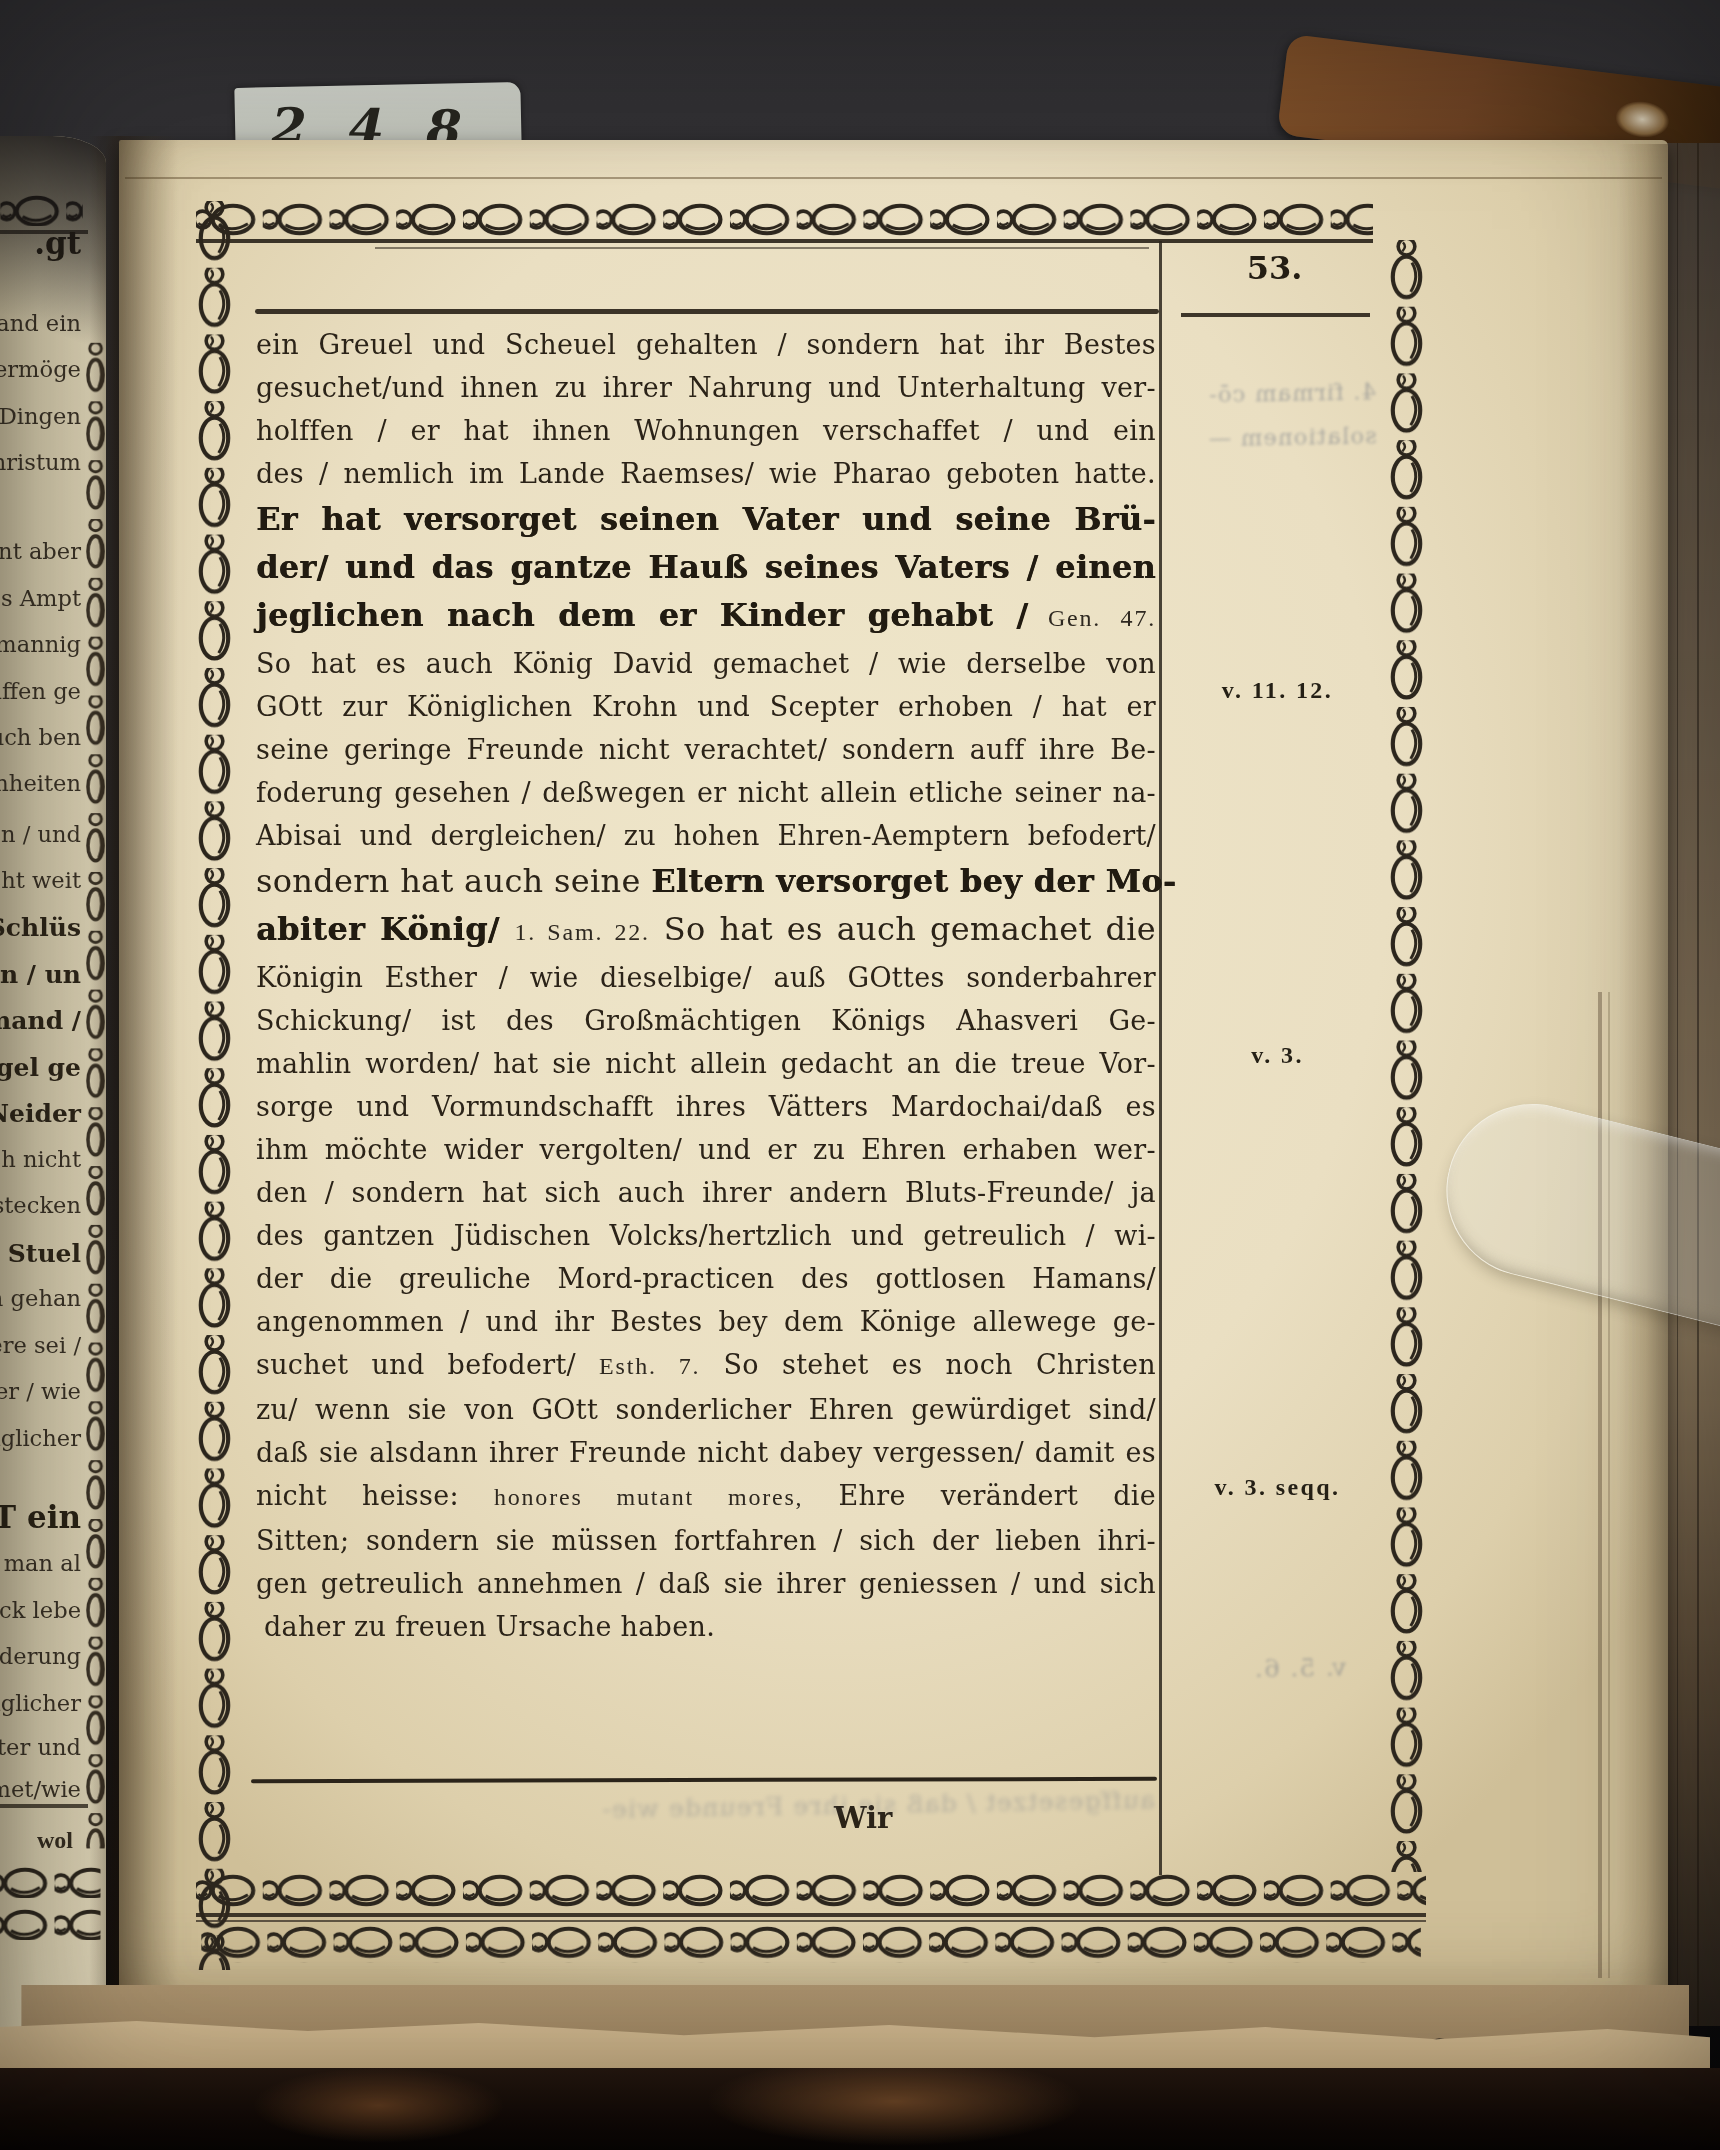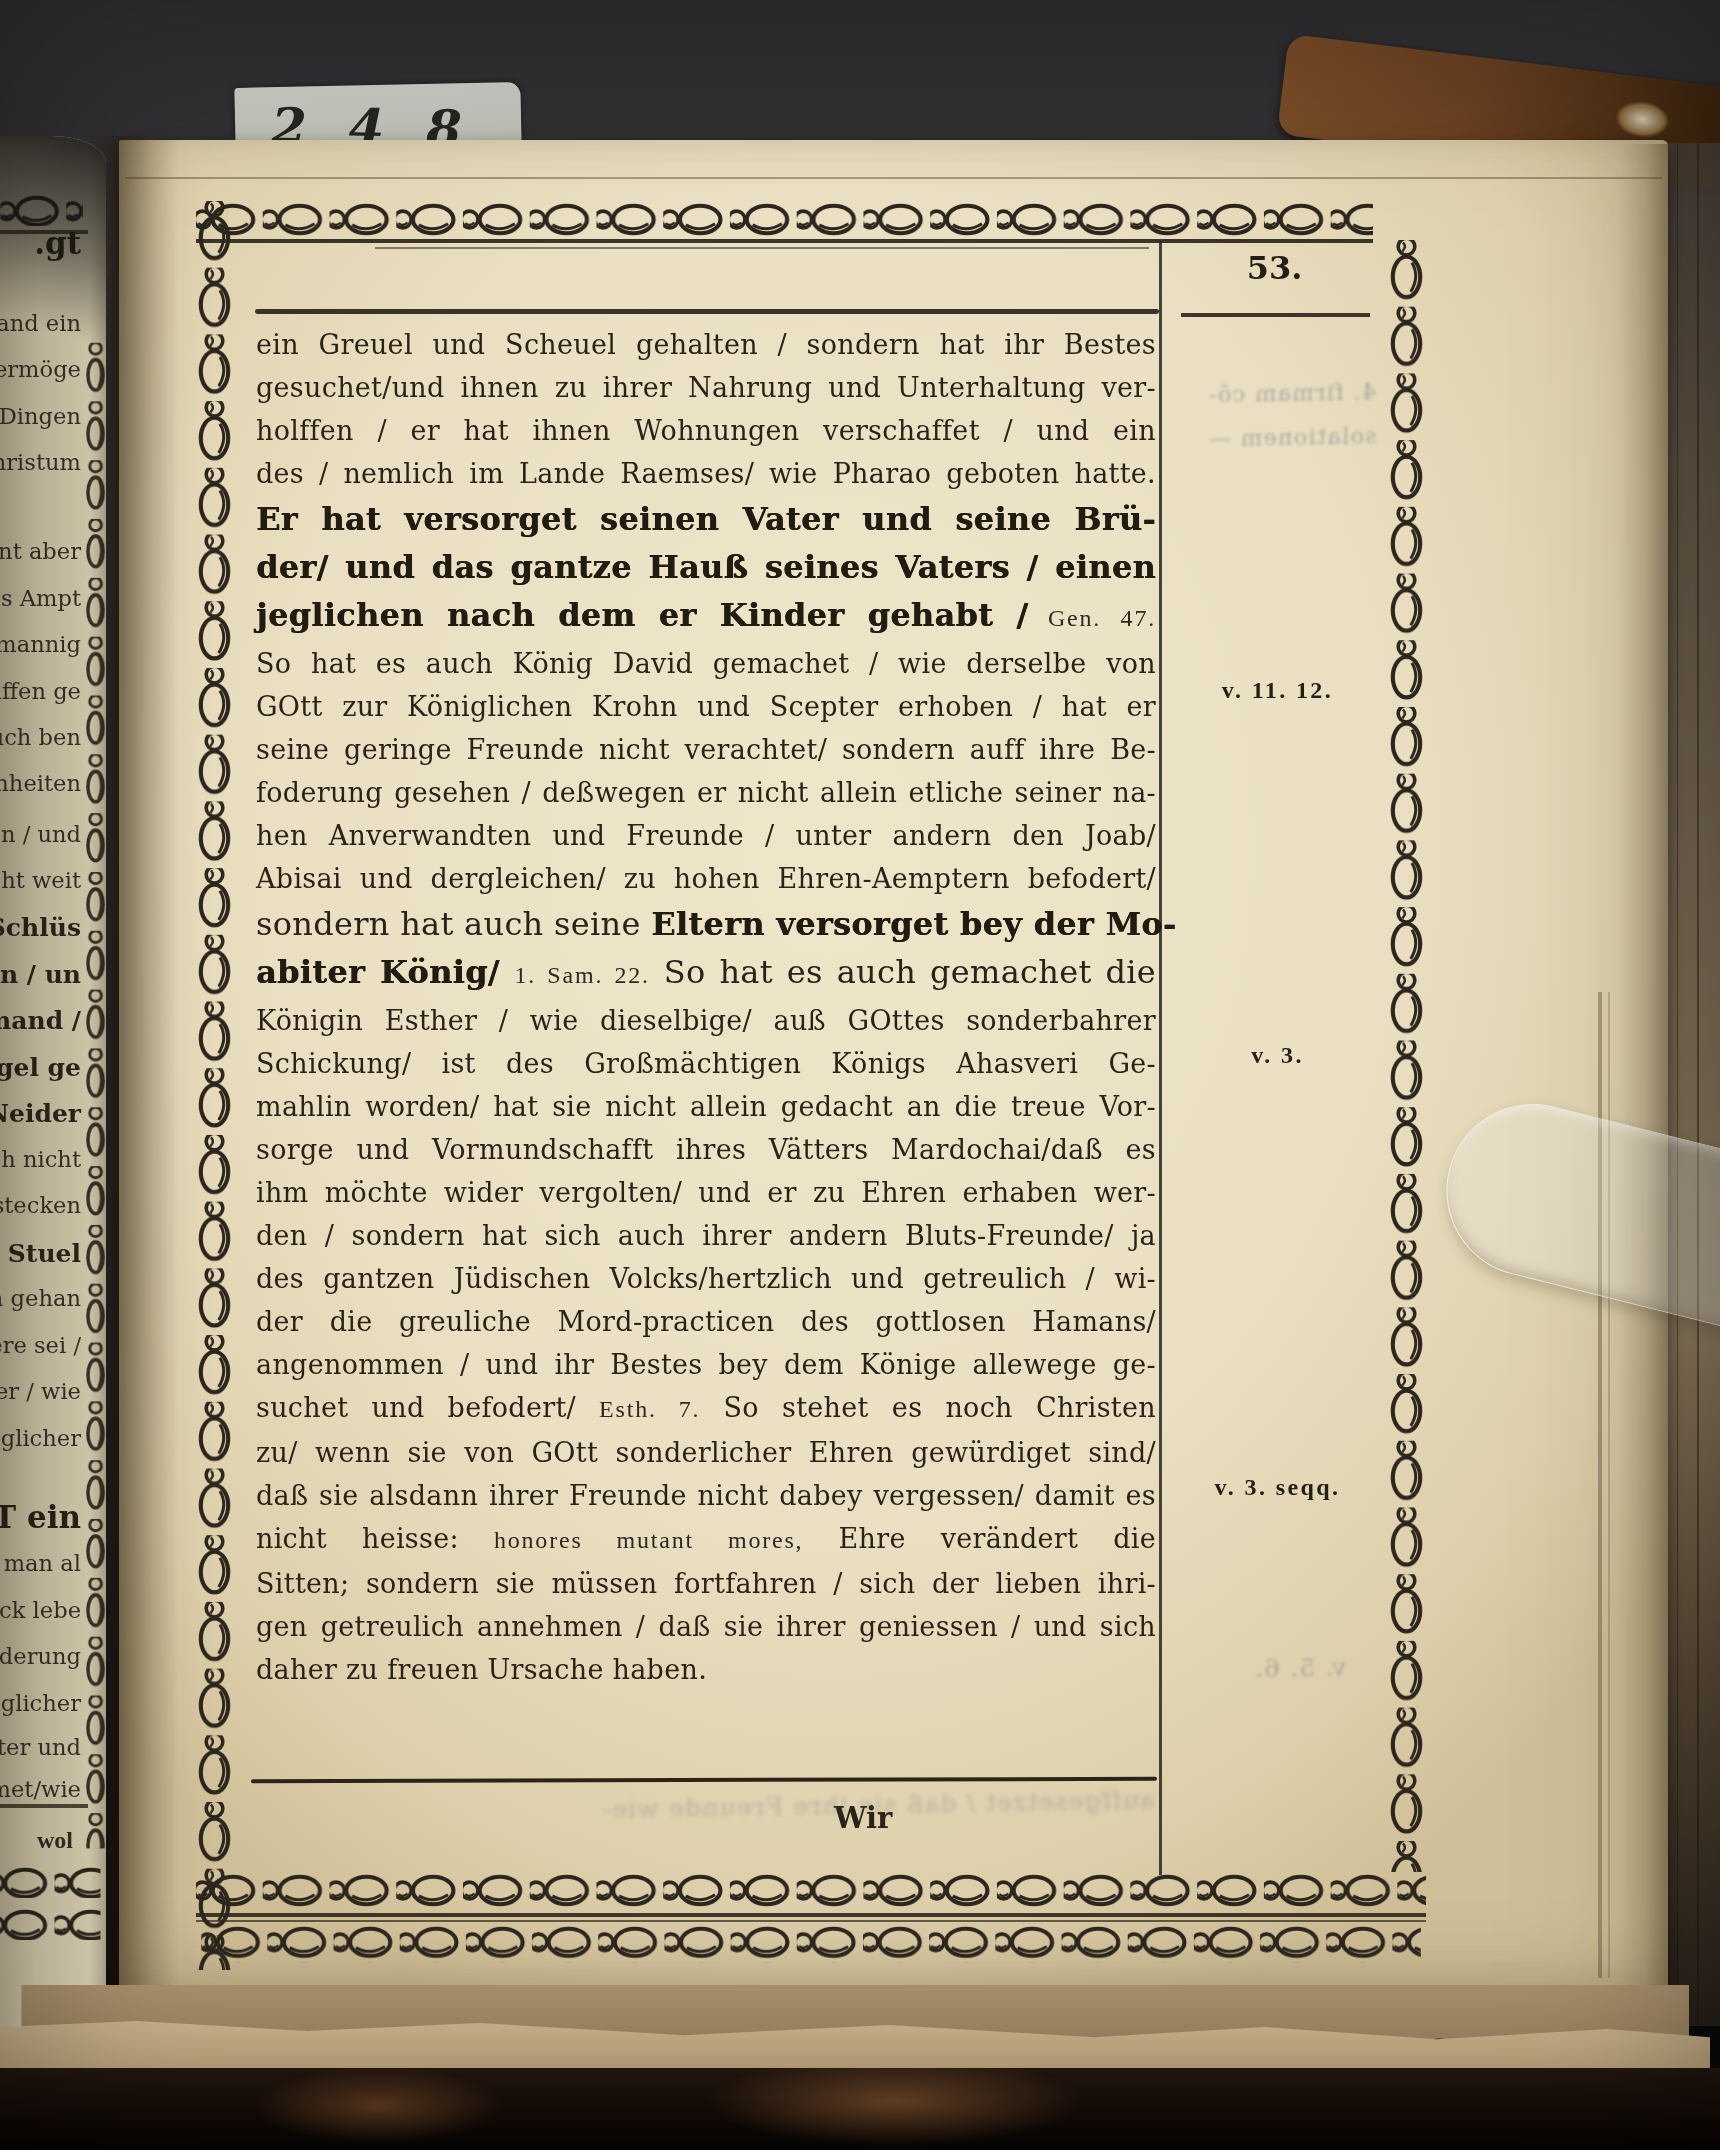--- a/index.html
+++ b/index.html
@@ -72,21 +72,21 @@
        letter-spacing:1.8px;color:#272116;text-shadow:0.6px 0 0 #272116;}
   .head-rule{left:136px;top:169px;width:904px;height:5.4px;background:#2b241a;border-radius:2.4px;opacity:.92;}
   .pagenum{left:1066px;top:109px;width:179px;text-align:center;font-size:32px;font-weight:bold;color:#241e14;}
   .pagenum-rule{left:1062px;top:173px;width:189px;height:4.2px;background:#2b241a;opacity:.9;}
   .col-sep{left:1040px;top:101px;width:3px;height:1634px;background:#2c261c;opacity:.85;}
 
   .text-col{left:137px;top:183px;width:900px;color:#2b2318;}
   .line{position:relative;display:block;width:100%;font-size:27px;line-height:43px;white-space:nowrap;
         text-align:justify;text-align-last:justify;letter-spacing:0.3px;}
   .line.tall{font-size:32px;line-height:48px;}
-  .line.short{text-align-last:left;}
+  .line.short{text-align-last:left;margin-left:8px;}
   .line span{position:static;}
   .line .e{font-weight:bold;font-size:32px;color:#211b11;text-shadow:0.4px 0 0 #211b11;}
   .line .r{font-family:"Liberation Serif",serif;font-size:24px;letter-spacing:1.8px;color:#2e2820;}
   .end-rule{left:132px;top:1638px;width:906px;height:4.2px;background:#2b241a;border-radius:2.4px;transform:rotate(-.15deg);}
   .catchword{left:715px;top:1661px;width:322px;font-size:29px;font-weight:bold;color:#2b2318;}
 
   .mnote{left:1066px;width:185px;text-align:center;font-family:"Liberation Serif",serif;font-weight:bold;
          font-size:24px;letter-spacing:2.4px;color:#241f15;}
   .n1{top:537px;} .n2{top:902px;} .n3{top:1334px;}
 
@@ -245,21 +245,20 @@
         <div class="line"><span class="p">gesuchet/und ihnen zu ihrer Nahrung und Unterhaltung ver-</span></div>
         <div class="line"><span class="p">holffen / er hat ihnen Wohnungen verschaffet / und ein</span></div>
         <div class="line"><span class="p">des / nemlich im Lande Raemses/ wie Pharao geboten hatte.</span></div>
         <div class="line tall"><span class="e">Er hat versorget seinen Vater und seine Brü-</span></div>
         <div class="line tall"><span class="e">der/ und das gantze Hauß seines Vaters / einen</span></div>
         <div class="line tall"><span class="e">jeglichen nach dem er Kinder gehabt /</span><span class="r"> Gen. 47.</span></div>
         <div class="line"><span class="p">So hat es auch König David gemachet / wie derselbe von</span></div>
         <div class="line"><span class="p">GOtt zur Königlichen Krohn und Scepter erhoben / hat er</span></div>
         <div class="line"><span class="p">seine geringe Freunde nicht verachtet/ sondern auff ihre Be-</span></div>
         <div class="line"><span class="p">foderung gesehen / deßwegen er nicht allein etliche seiner na-</span></div>
-        <div class="line"><span class="p">hen Anverwandten und Freunde / unter andern den Joab/</span></div>
         <div class="line"><span class="p">Abisai und dergleichen/ zu hohen Ehren-Aemptern befodert/</span></div>
         <div class="line tall"><span class="p">sondern hat auch seine </span><span class="e">Eltern versorget bey der Mo-</span></div>
         <div class="line tall"><span class="e">abiter König/ </span><span class="r">1. Sam. 22.</span><span class="p"> So hat es auch gemachet die</span></div>
         <div class="line"><span class="p">Königin Esther / wie dieselbige/ auß GOttes sonderbahrer</span></div>
         <div class="line"><span class="p">Schickung/ ist des Großmächtigen Königs Ahasveri Ge-</span></div>
         <div class="line"><span class="p">mahlin worden/ hat sie nicht allein gedacht an die treue Vor-</span></div>
         <div class="line"><span class="p">sorge und Vormundschafft ihres Vätters Mardochai/daß es</span></div>
         <div class="line"><span class="p">ihm möchte wider vergolten/ und er zu Ehren erhaben wer-</span></div>
         <div class="line"><span class="p">den / sondern hat sich auch ihrer andern Bluts-Freunde/ ja</span></div>
         <div class="line"><span class="p">des gantzen Jüdischen Volcks/hertzlich und getreulich / wi-</span></div>

